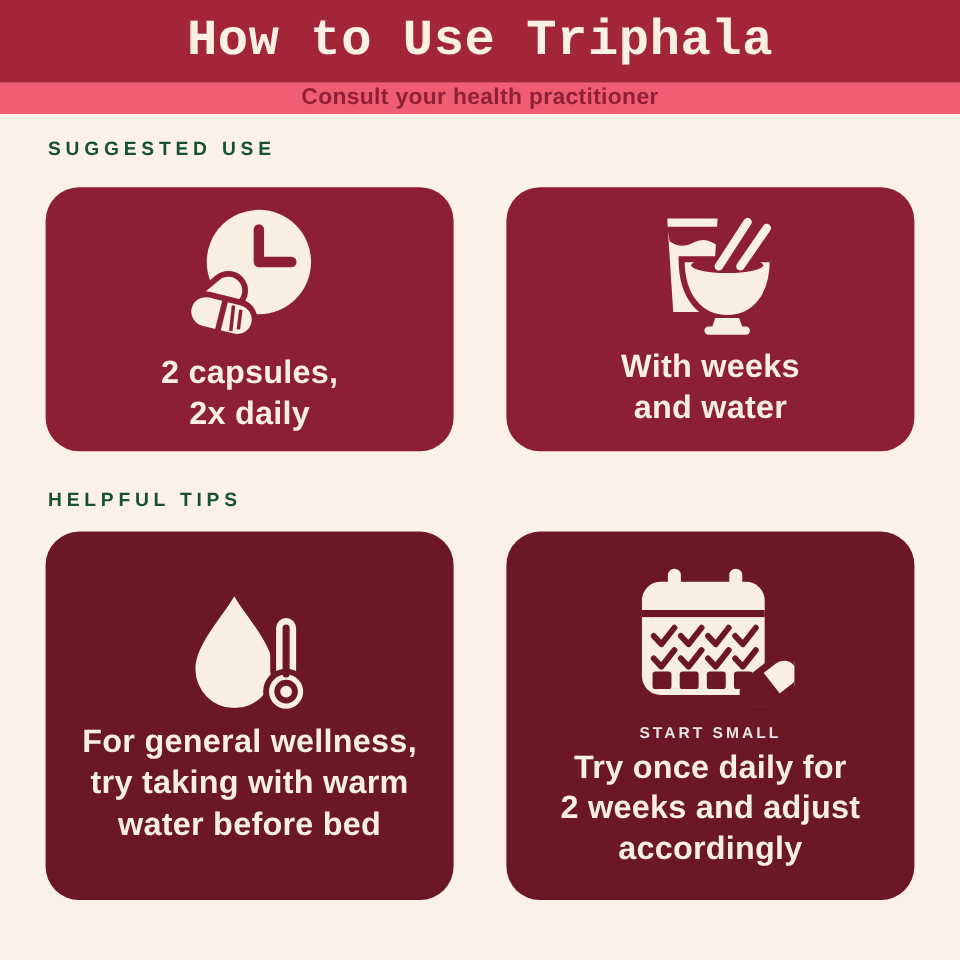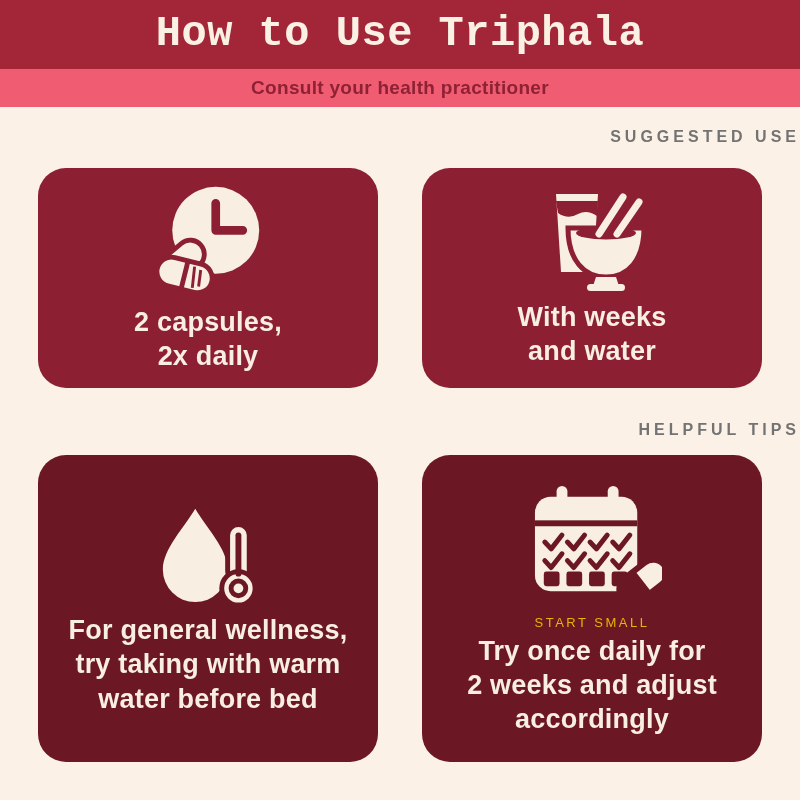--- a/index.html
+++ b/index.html
@@ -10,48 +10,48 @@
   .header {
     height:69px; background:#A32638;
     display:flex; align-items:center; justify-content:center;
   }
   .header-title {
     font-family:Liberation Mono, monospace; font-weight:700;
     font-size:42px; color:#FAF1E4; letter-spacing:.5px; line-height:1;
     padding-bottom:2px;
   }
   .banner {
-    height:38px; background:#F05C72;
+    height:26px; background:#F05C72;
     display:flex; align-items:center; justify-content:center;
   }
   .banner-text {
     color:#8E2134; font-size:19px; font-weight:700; letter-spacing:.3px;
   }
   .section-heading {
-    text-align:right; color:#737373; font-weight:700;
+    text-align:left; color:#14532d; font-weight:700;
     font-size:16px; letter-spacing:4px; line-height:1;margin-left:40px;
   }
   .heading-1 { margin-top:22px; }
   .heading-2 { margin-top:34px; }
   .cards-row { display:flex; justify-content:center; gap:44px; }
   .row-1 { margin-top:23px; }
   .row-2 { margin-top:17px; }
   .card {
     width:340px; border-radius:28px; box-sizing:border-box;
     display:flex; flex-direction:column; align-items:center; justify-content:center;
     text-align:center; padding:8px 6px;
   }
   .card-top { background:#8C1F32; height:220px; }
   .card-bottom { background:#6B1724; height:307px; }
   .card-text {
     color:#F8EEE1; font-weight:700; font-size:27px; line-height:1.26;
     white-space:pre-line; letter-spacing:.2px;
   }
   .card-kicker {
-    color:#eab308; font-weight:400; font-size:13px; letter-spacing:2.5px;
+    color:#e5e5e5; font-weight:700; font-size:13px; letter-spacing:2.5px;
     margin:8px 0 4px 0;
   }
   .icon-wrap { line-height:0; }
   .card-top .icon-wrap { margin-bottom:8px; }
   .card-bottom .icon-wrap { margin-bottom:6px; }
 </style>
 </head>
 <body>
 
 <div class="poster">

